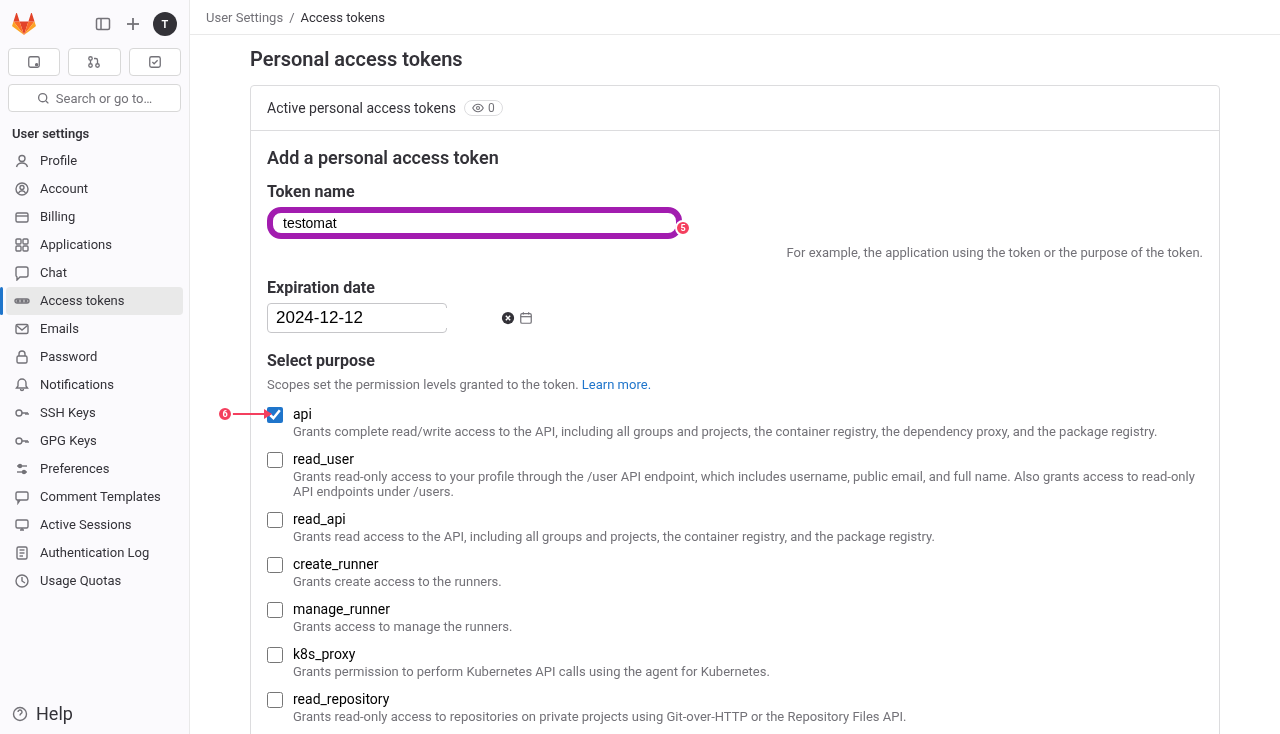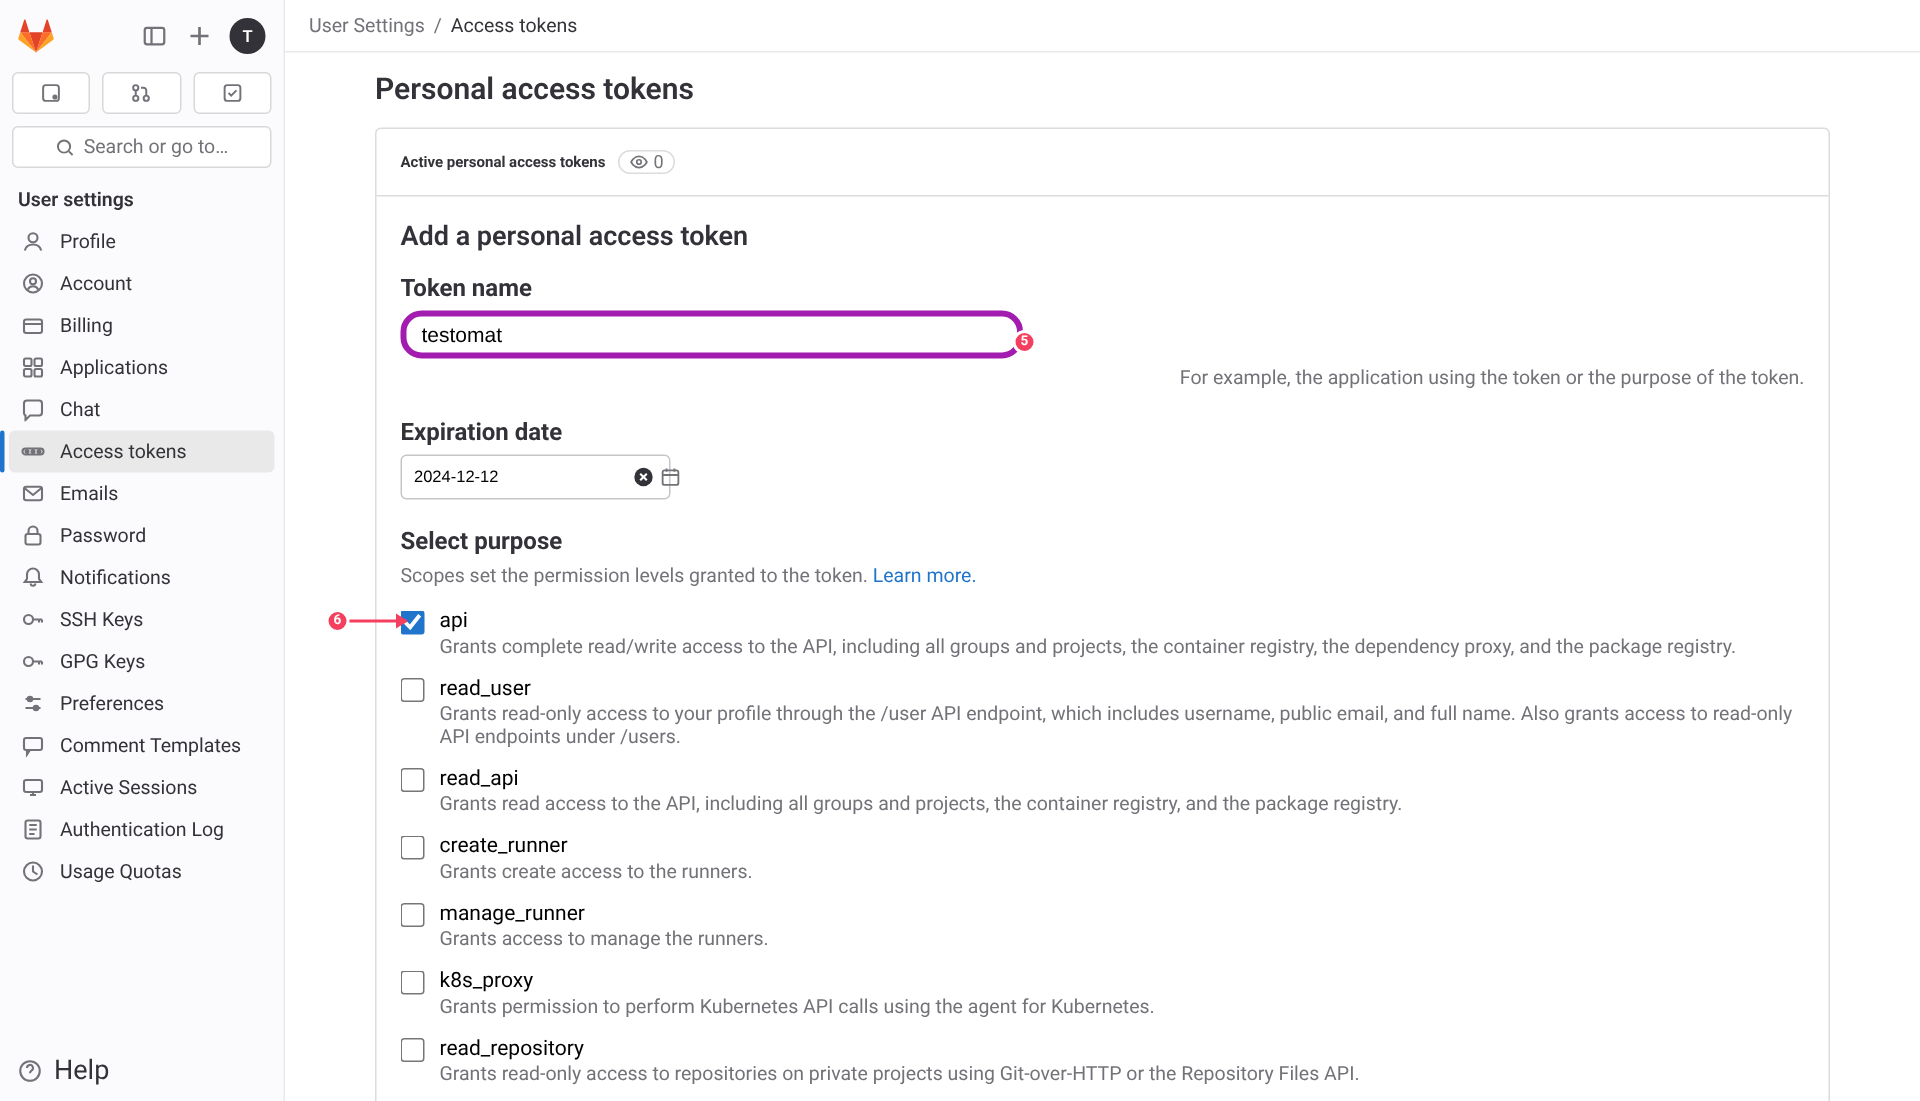--- a/index.html
+++ b/index.html
@@ -12,46 +12,46 @@
   .sidebar-logo-row { display: flex; align-items: center; justify-content: space-between; padding: 4px; }
   .logo { width: 24px; height: 24px; }
   .top-icons { display: flex; gap: 10px; align-items: center; }
   .top-icon-btn { display:flex; align-items:center; justify-content:center; width:20px; height:20px; color:#737278; cursor:pointer; }
   .avatar { width: 24px; height: 24px; border-radius: 50%; background: #333238; color:#fff; display:flex; align-items:center; justify-content:center; font-size:11px; font-weight:600; }
   .quick-icons { display:flex; gap:8px; margin-top:8px; }
   .quick-btn { flex:1; height:28px; border:1px solid #d8d8d8; border-radius:4px; background:#fff; display:flex; align-items:center; justify-content:center; color:#737278; cursor:pointer; }
   .search-box { margin-top:8px; width:100%; height:28px; border:1px solid #d8d8d8; border-radius:4px; background:#fff; display:flex; align-items:center; justify-content:center; gap:6px; color:#737278; cursor:text; font-size:13px; }
   .sidebar-section-title { padding: 14px 12px 6px 12px; font-weight:600; font-size:13px; color:#333238; }
   .sidebar-nav { list-style:none; padding: 0 6px; }
-  .sidebar-item { display:flex; align-items:center; gap:10px; padding:6px 8px; border-radius:4px; cursor:pointer; color:#333238; font-size:13px; }
+  .sidebar-item { display:flex; align-items:flex-start; gap:10px; padding:6px 8px; border-radius:4px; cursor:pointer; color:#333238; font-size:13px; }
   .sidebar-item.active { background:#e9e9e9; position:relative; }
   .sidebar-item.active::before { content:""; position:absolute; left:-6px; top:0; bottom:0; width:3px; background:#1f75cb; border-radius:2px; }
   .sidebar-icon { width:16px; height:16px; flex-shrink:0; color:#737278; }
   .sidebar-spacer { flex:1; }
   .help-row { padding:10px 12px; display:flex; align-items:center; gap:8px; color:#333238; font-size:18px; cursor:pointer; }
 
   
   .main { flex:1; overflow:auto; }
   .breadcrumbs { height:35px; border-bottom:1px solid #e9e9e9; padding:0 16px; display:flex; align-items:center; gap:6px; font-size:13px; color:#737278; }
   .breadcrumbs .crumb { color:#737278; }
   .breadcrumbs .current { color:#333238; }
   .content { padding: 12px 60px 40px 60px; max-width: 1200px; }
   .page-title { font-size:20px; font-weight:600; margin-bottom:14px; }
   .card { border:1px solid #dcdcde; border-radius:4px; }
   .card-header { padding:14px 16px; border-bottom:1px solid #dcdcde; display:flex; align-items:center; gap:8px; }
-  .card-header-title { font-weight:700; font-size:10px; }
+  .card-header-title { font-weight:400; font-size:14px; }
   .badge-count { display:inline-flex; align-items:center; gap:4px; border:1px solid #dcdcde; border-radius:10px; padding:0px 7px; font-size:12px; color:#737278; }
   .card-body { padding:16px 16px 20px 16px; }
   .form-title { font-size:18px; font-weight:600; margin-bottom:14px; }
   .field-label { font-weight:700; font-size:16px; margin-bottom:6px; display:block; }
-  .input { width:415px; height:32px; border:4px solid #a21caf; border-radius:14px; padding:0 10px; font-size:14px; }
+  .input { width:415px; height:32px; border:6px solid #a21caf; border-radius:14px; padding:0 10px; font-size:14px; }
   .help-text { font-size:13px; color:#737278; margin-top:6px;text-align:right; }
   .field { margin-bottom:18px; position:relative; }
   .date-wrap { display:flex; align-items:center; width:180px; border:1px solid #c6c6c9; border-radius:4px; height:30px; padding:0 6px 0 8px; gap:4px; }
-  .date-wrap input { border:none; outline:none; flex:1; font-size:11px; }
+  .date-wrap input { border:none; outline:none; flex:1; font-size:17px; }
   .date-icon { width:16px; height:16px; color:#737278; display:flex; align-items:center; justify-content:center; }
   .scopes-desc { font-size:13px; color:#737278; }
   .learn-link { color:#1f75cb; text-decoration:none; cursor:pointer; }
   .scope-list { margin-top:14px; }
   .scope-item { display:flex; gap:10px; margin-bottom:12px; }
   .scope-checkbox { width:16px; height:16px; flex-shrink:0; margin-top:1px; accent-color:#1f75cb; cursor:pointer; }
   .scope-name { font-size:14px; color:#000000; }
   .scope-desc { font-size:13px; color:#737278; margin-top:2px; }
 
   

